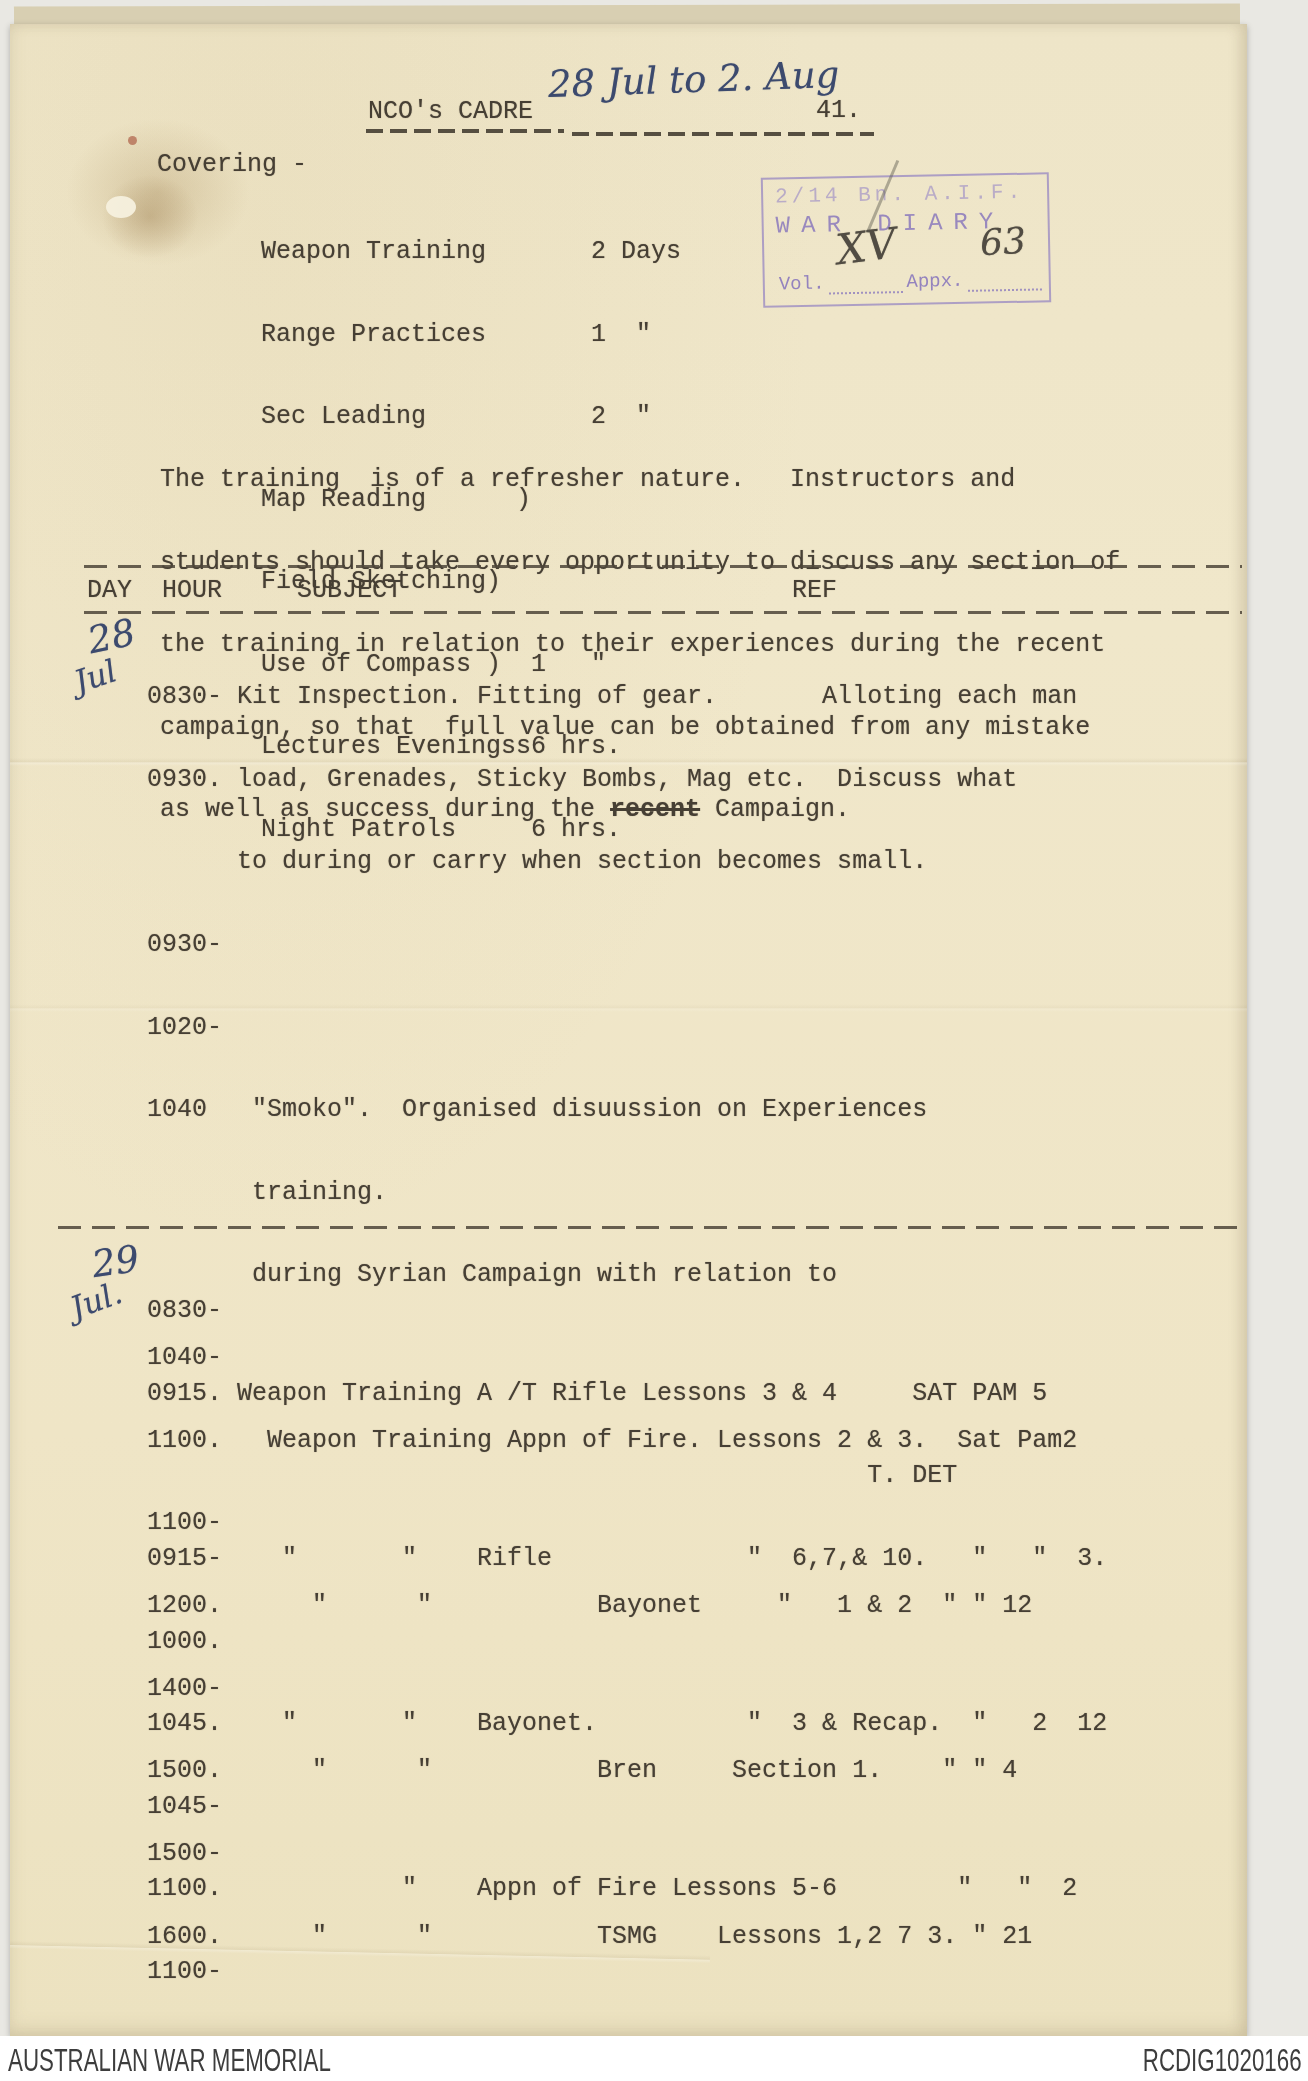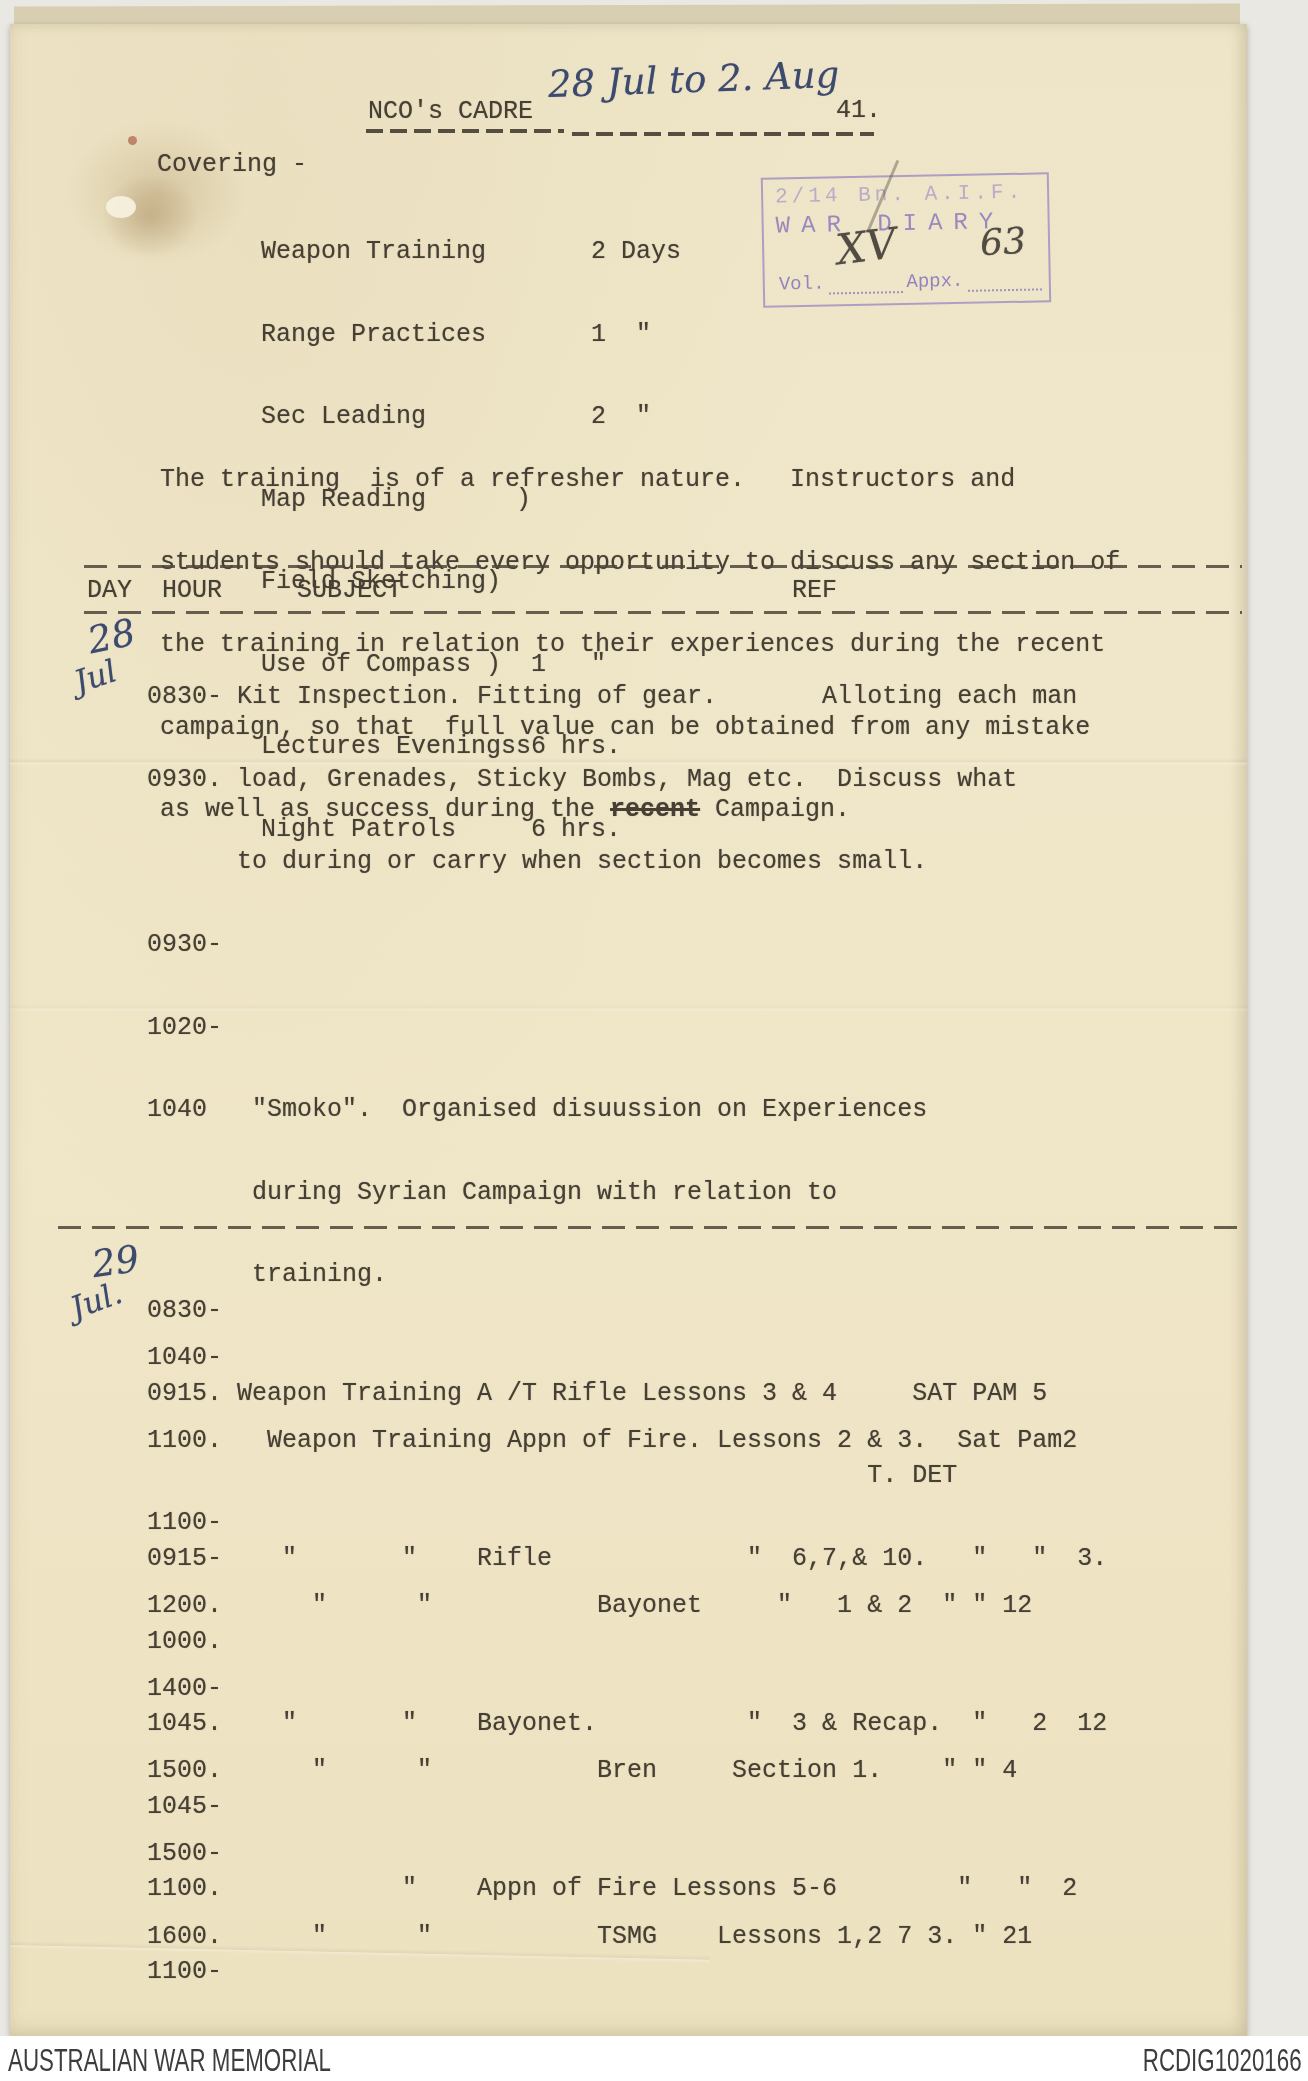--- a/index.html
+++ b/index.html
@@ -84,21 +84,21 @@
   <div class="stain3"></div>
   <div class="stain4"></div>
 </div>
 <div class="crease" style="top:758px;"></div>
 <div class="crease" style="top:1004px;opacity:.6;"></div>
 <div class="crease" style="top:1948px;transform:rotate(1.2deg);width:700px;"></div>
 
 <div class="mono" style="position:absolute;left:368px;top:97px;text-align:center;">NCO's CADRE</div>
 <div class="underline" style="left:366px;top:129px;width:198px;"></div>
 <div class="hand" style="left:548px;top:58px;font-size:37px;transform:rotate(-2deg);">28 Jul to 2. Aug</div>
-<div class="mono" style="position:absolute;left:836px;top:96px;">41.</div>
+<div class="mono" style="position:absolute;left:816px;top:96px;">41.</div>
 <div class="underline" style="left:572px;top:132px;width:302px;"></div>
 
 <div class="mono" style="position:absolute;left:157px;top:150px;">Covering -</div>
 <div class="mono cover" style="position:absolute;left:261px;top:182px;">
   <div>Weapon Training       2 Days</div>
   <div>Range Practices       1  "</div>
   <div>Sec Leading           2  "</div>
   <div>Map Reading      )</div>
   <div>Field Sketching)</div>
   <div>Use of Compass )  1   "</div>
@@ -135,22 +135,22 @@
 <div class="hand" style="left:88px;top:615px;font-size:37px;transform:rotate(-12deg);">28</div>
 <div class="hand" style="left:74px;top:658px;font-size:31px;transform:rotate(-18deg);">Jul</div>
 
 <div class="mono lineblock" style="position:absolute;left:72px;top:627px;">
   <div>     0830- Kit Inspection. Fitting of gear.       Alloting each man</div>
   <div>     0930. load, Grenades, Sticky Bombs, Mag etc.  Discuss what</div>
   <div>           to during or carry when section becomes small.</div>
   <div>     0930-</div>
   <div>     1020-</div>
   <div>     1040   "Smoko".  Organised disuussion on Experiences</div>
+  <div>            training.</div>
   <div>            during Syrian Campaign with relation to</div>
-  <div>            training.</div>
   <div>     1040-</div>
   <div>     1100.   Weapon Training Appn of Fire. Lessons 2 &amp; 3.  Sat Pam2</div>
   <div>     1100-</div>
   <div>     1200.      "      "           Bayonet     "   1 &amp; 2  " " 12</div>
   <div>     1400-</div>
   <div>     1500.      "      "           Bren     Section 1.    " " 4</div>
   <div>     1500-</div>
   <div>     1600.      "      "           TSMG    Lessons 1,2 7 3. " 21</div>
   
   

